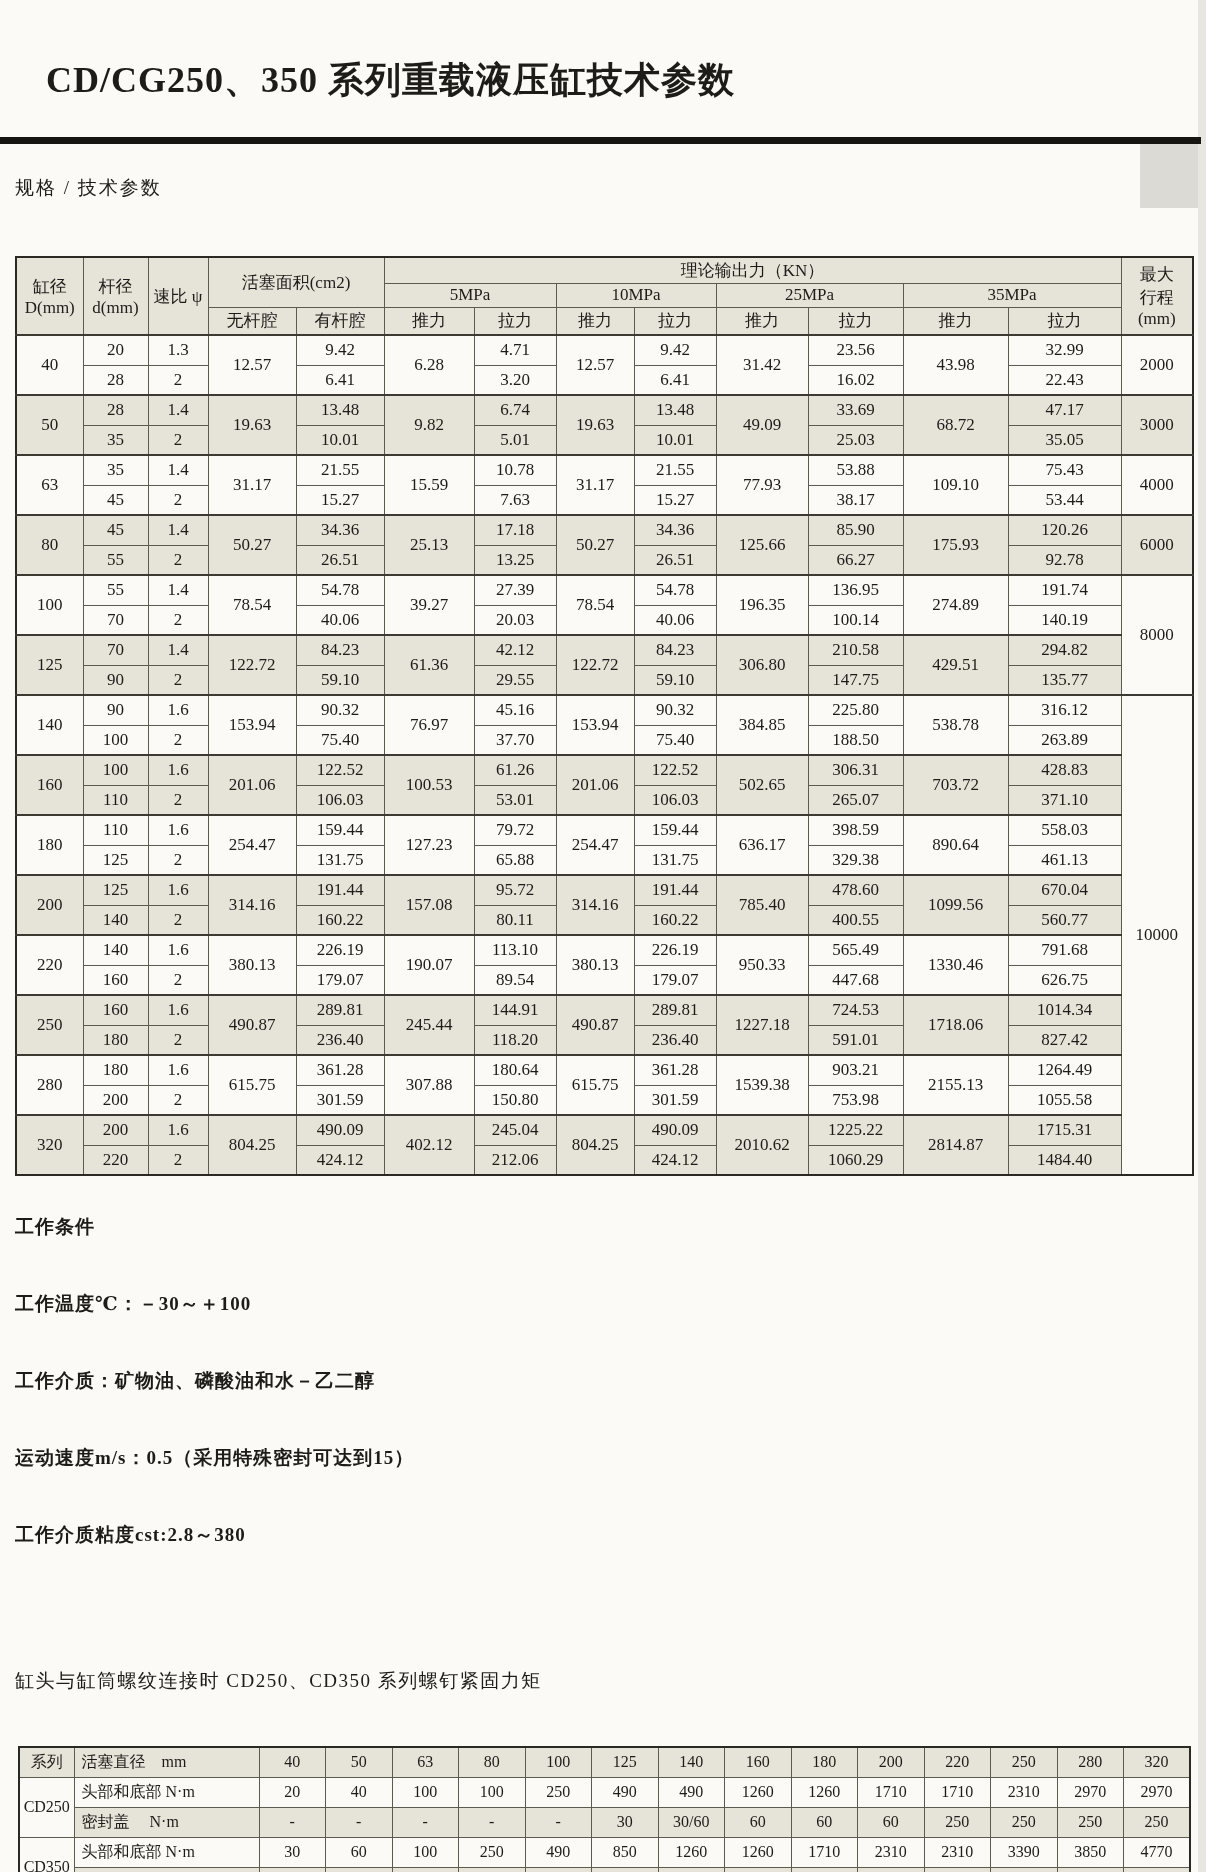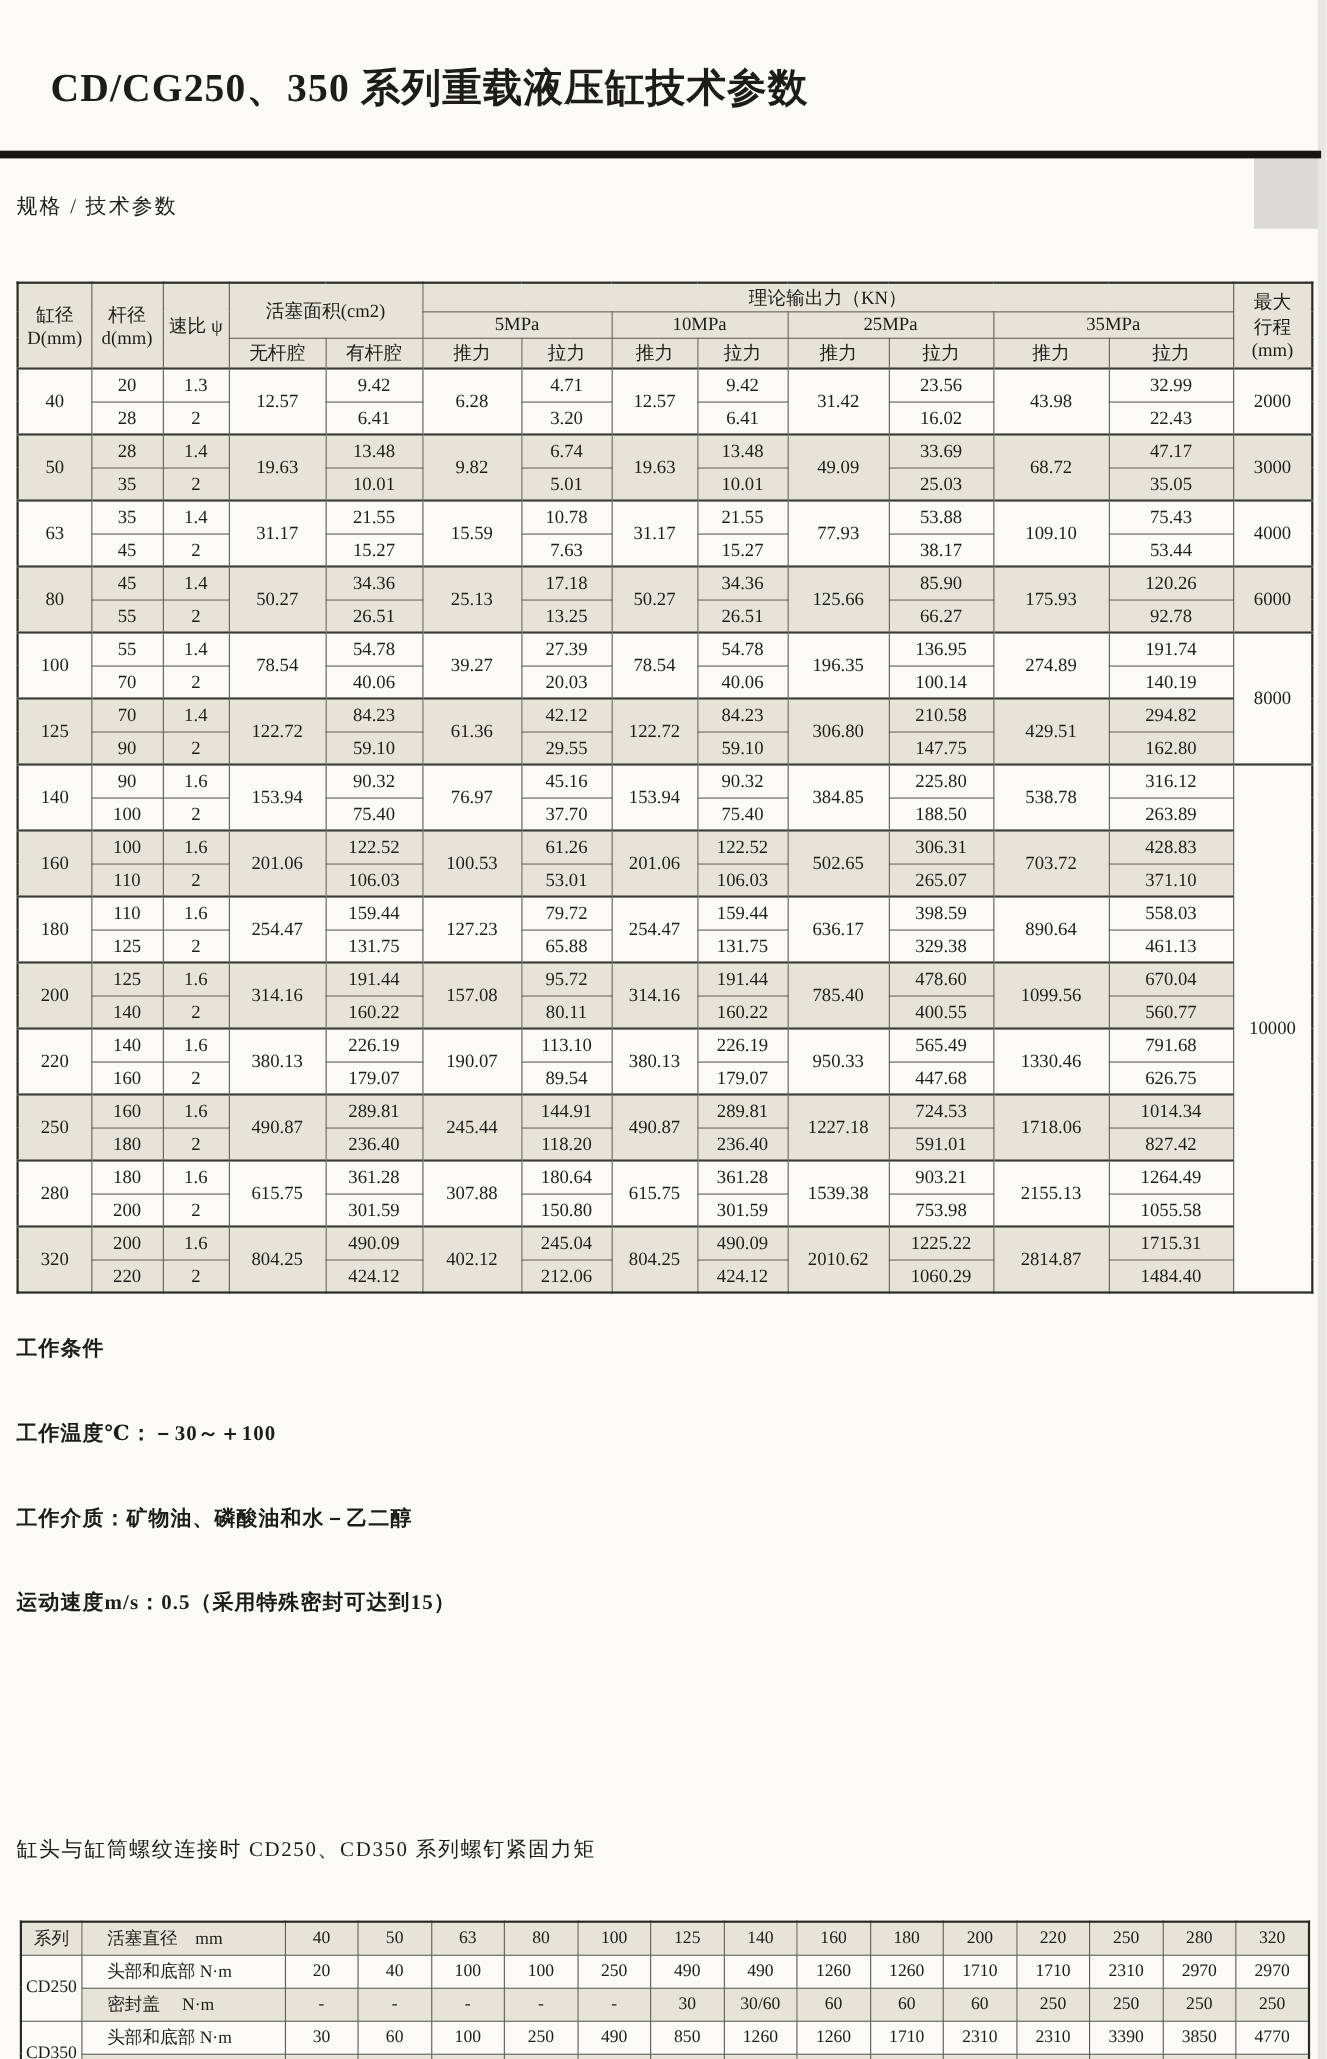--- a/index.html
+++ b/index.html
@@ -30,21 +30,21 @@
   .spec-table tbody tr.sh td{background:#e6e3d9;}
   .spec-table tbody tr.gs td{border-top:2px solid #3d3a33;}
 
   .conds{position:absolute;left:15px;top:1212px;font-size:19px;letter-spacing:1px;}
   .conds div{margin-bottom:47px;line-height:30px;font-weight:bold;}
 
   .torque-heading{position:absolute;left:15px;top:1668px;font-size:19px;letter-spacing:1.5px;}
   .torque-table{position:absolute;left:18px;top:1706px;width:1172px;font-size:16px;border:2px solid #2b2923;}
   .torque-table tr{height:30px;}
   .torque-table tr.sh td, .torque-table tr.sh th{background:#e6e3d9;}
-  .torque-table td.lbl{text-align:left;padding-left:23px;}
+  .torque-table td.lbl{text-align:left;padding-left:7px;}
 </style>
 </head>
 <body>
 
 <div class="page">
   <div class="edge-shade"></div>
   <div class="corner-shade"></div>
 
   <div class="title">CD/CG250、350 系列重载液压缸技术参数</div>
   <div class="rule"></div>
@@ -240,21 +240,21 @@
           <td rowspan="2">429.51</td>
           <td>294.82</td>
         </tr>
         <tr class="sh">
           <td>90</td>
           <td>2</td>
           <td>59.10</td>
           <td>29.55</td>
           <td>59.10</td>
           <td>147.75</td>
-          <td>162.80</td>
+          <td>135.77</td>
         </tr>
         <tr class="gs">
           <td rowspan="2">140</td>
           <td>90</td>
           <td>1.6</td>
           <td rowspan="2">153.94</td>
           <td>90.32</td>
           <td rowspan="2">76.97</td>
           <td>45.16</td>
           <td rowspan="2">153.94</td>
@@ -443,20 +443,21 @@
           <td>1484.40</td>
         </tr>
       </tbody>
   </table>
 
   <div class="conds">
     <div>工作条件</div>
     <div>工作温度℃：－30～＋100</div>
     <div>工作介质：矿物油、磷酸油和水－乙二醇</div>
     <div>运动速度m/s：0.5（采用特殊密封可达到15）</div>
+    <div>工作介质粘度cst:2.8～380</div>
   </div>
 
   <div class="torque-heading">缸头与缸筒螺纹连接时 CD250、CD350 系列螺钉紧固力矩</div>
 
   <table class="torque-table">
     <colgroup id="torque-cols">
         <col style="width: 55px;">
         <col style="width: 185px;">
         <col style="width: 66.5px;">
         <col style="width: 66.5px;">

